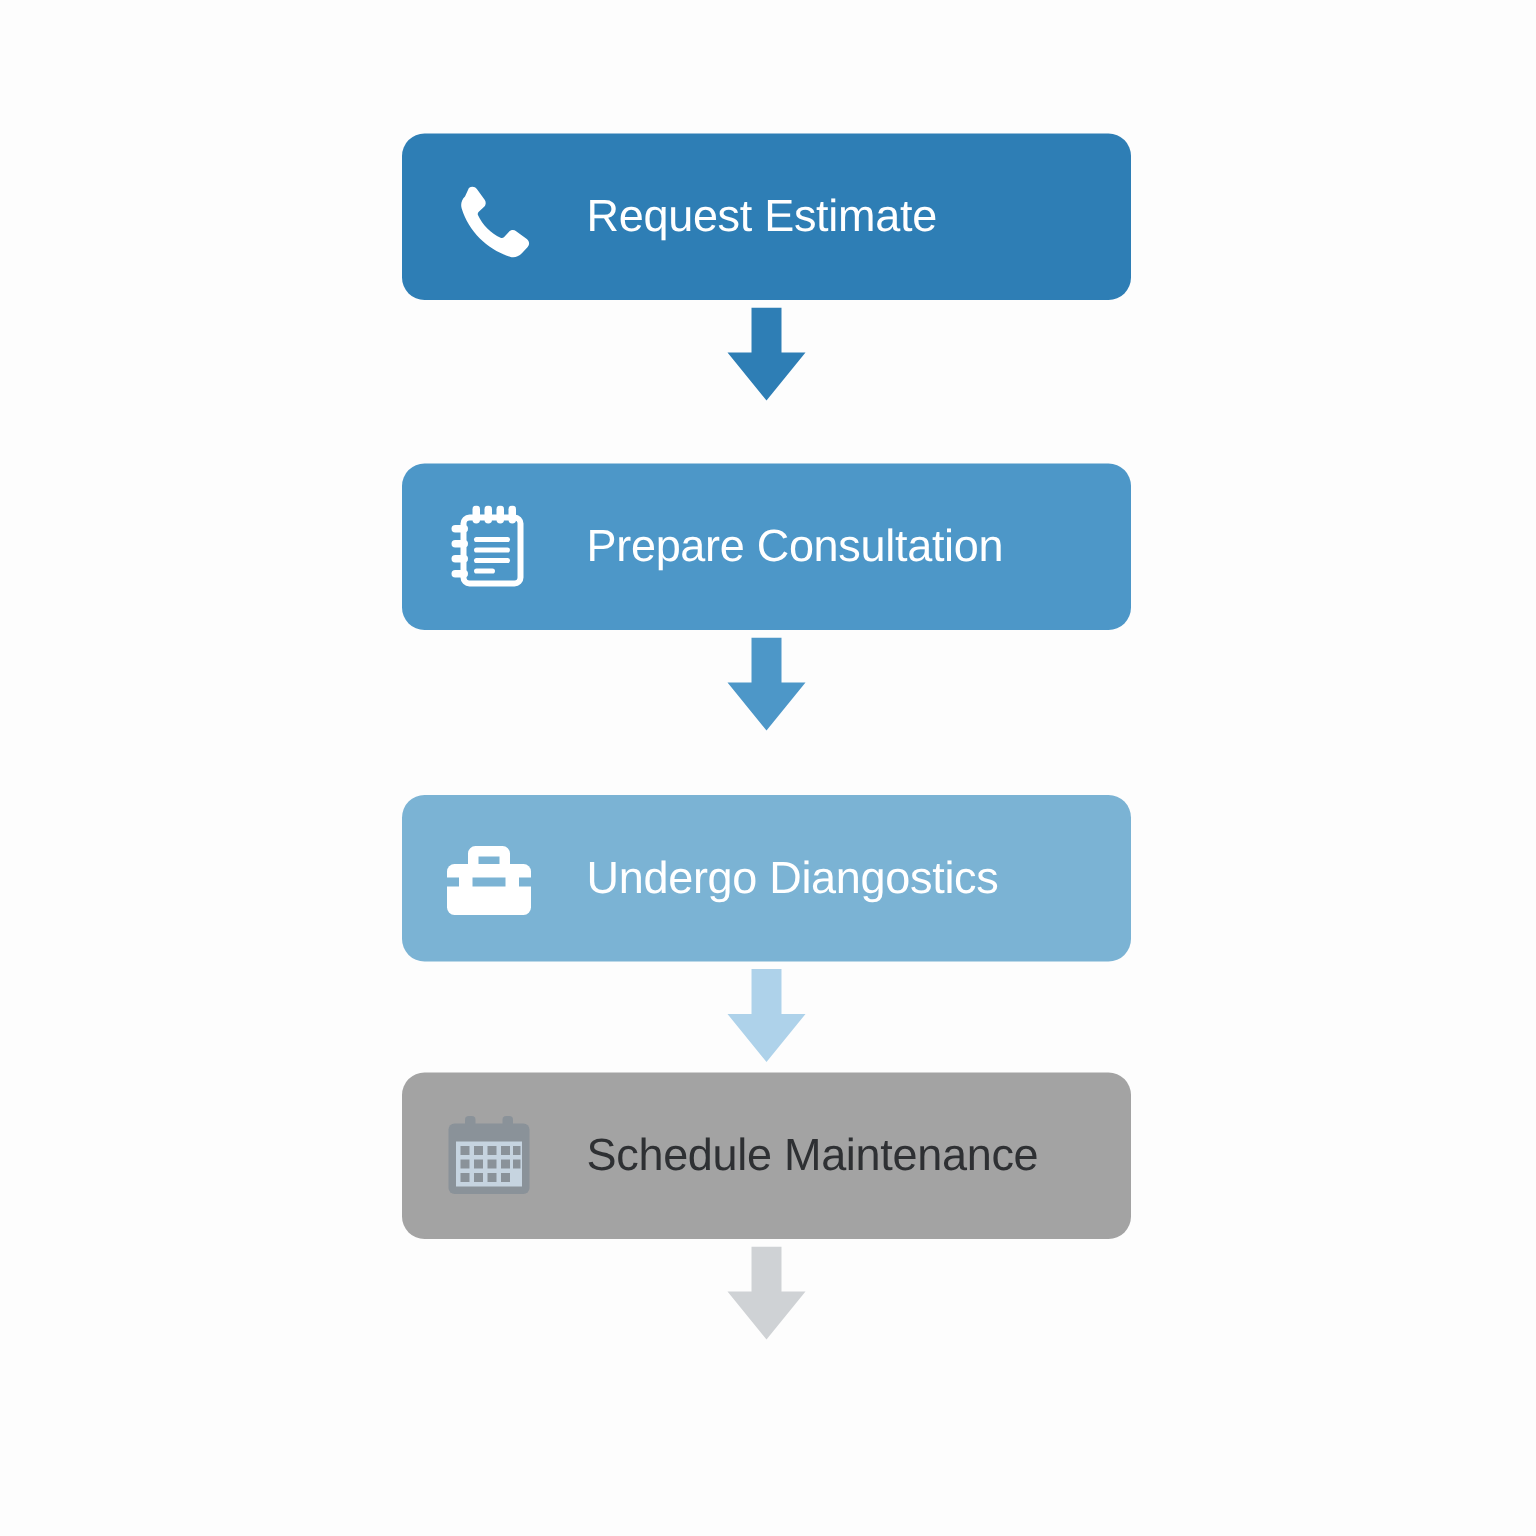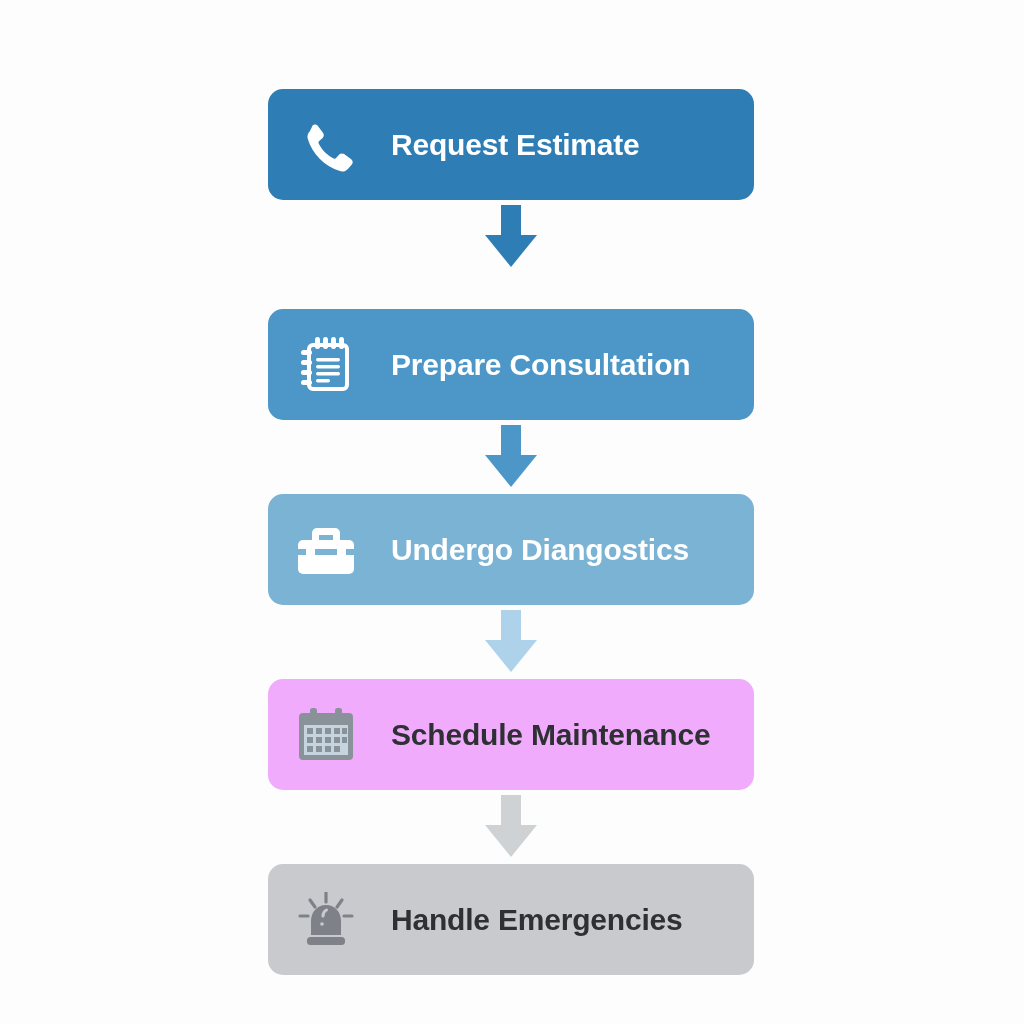--- a/index.html
+++ b/index.html
@@ -48,21 +48,21 @@
     align-items: center;
     justify-content: center;
   }
   .step-icon svg {
     display: block;
   }
 
   .step-label {
     margin-left: 34px;
     font-size: 30px;
-    font-weight: bold;
+    font-weight: normal;
     letter-spacing: -0.2px;
     white-space: nowrap;
   }
 
   
   .arrow-wrap {
     width: 486px;
     height: 74px;
     display: flex;
     align-items: center;
@@ -113,40 +113,40 @@
       </span>
       <span class="step-label" style="color: rgb(255, 255, 255);">Prepare Consultation</span>
     </div>
 
     <div class="arrow-wrap">
       <svg width="68" height="64" viewBox="0 0 68 64">
         <path d="M24 0 L44 0 L44 30 L60 30 L34 62 L8 30 L24 30 Z" fill="#4d97c8"></path>
       </svg>
     </div>
 
-    <div class="step-box" style="background: rgb(123, 179, 212);">
+    <div class="step-box" style="background: rgb(123, 179, 212); margin-top: 36px;">
       <span class="step-icon">
         <svg width="58" height="50" viewBox="0 0 58 50">
           <path d="M20 3 h18 a5 5 0 0 1 5 5 v7 h-7 v-5 h-14 v5 h-7 v-7 a5 5 0 0 1 5 -5 z" fill="#ffffff"></path>
           <rect x="1" y="15" width="56" height="34" rx="5" fill="#ffffff"></rect>
           <rect x="1" y="24" width="56" height="6" fill="#7bb3d4"></rect>
           <rect x="9" y="21" width="9" height="12" rx="2" fill="#ffffff"></rect>
           <rect x="40" y="21" width="9" height="12" rx="2" fill="#ffffff"></rect>
         </svg>
       </span>
       <span class="step-label" style="color: rgb(255, 255, 255);">Undergo Diangostics</span>
     </div>
 
     <div class="arrow-wrap">
       <svg width="68" height="64" viewBox="0 0 68 64">
         <path d="M24 0 L44 0 L44 30 L60 30 L34 62 L8 30 L24 30 Z" fill="#aed2ea"></path>
       </svg>
     </div>
 
-    <div class="step-box" style="background: #f0abfc;">
+    <div class="step-box" style="background: #a3a3a3;">
       <span class="step-icon">
         <svg width="56" height="54" viewBox="0 0 56 54">
           <rect x="12" y="0" width="7" height="11" rx="2.5" fill="#8a9299"></rect>
           <rect x="37" y="0" width="7" height="11" rx="2.5" fill="#8a9299"></rect>
           <rect x="1" y="5" width="54" height="47" rx="4" fill="#8a9299"></rect>
           <rect x="6" y="17" width="44" height="30" fill="#c6d4e0"></rect>
           <g fill="#8a9299">
             <rect x="9" y="20" width="6" height="6"></rect>
             <rect x="18" y="20" width="6" height="6"></rect>
             <rect x="27" y="20" width="6" height="6"></rect>
@@ -166,33 +166,15 @@
       </span>
       <span class="step-label" style="color: rgb(46, 48, 51);">Schedule Maintenance</span>
     </div>
 
     <div class="arrow-wrap">
       <svg width="68" height="64" viewBox="0 0 68 64">
         <path d="M24 0 L44 0 L44 30 L60 30 L34 62 L8 30 L24 30 Z" fill="#cfd2d5"></path>
       </svg>
     </div>
 
-    <div class="step-box" style="background: rgb(200, 202, 205);">
-      <span class="step-icon">
-        <svg width="58" height="56" viewBox="0 0 58 56">
-          <g stroke="#7e8288" stroke-width="3.2" stroke-linecap="round">
-            <line x1="29" y1="1" x2="29" y2="10"></line>
-            <line x1="13" y1="8" x2="18" y2="15"></line>
-            <line x1="45" y1="8" x2="40" y2="15"></line>
-            <line x1="3" y1="24" x2="11" y2="24"></line>
-            <line x1="55" y1="24" x2="47" y2="24"></line>
-          </g>
-          <path d="M29 13 c9 0 15 7 15 16 v14 h-30 v-14 c0-9 6-16 15-16 z" fill="#7e8288"></path>
-          <path d="M26 24 c0-3 1.5-5 3.5-6" stroke="#c8cacd" stroke-width="3" fill="none" stroke-linecap="round"></path>
-          <circle cx="25" cy="32" r="1.8" fill="#c8cacd"></circle>
-          <rect x="10" y="45" width="38" height="8" rx="3.5" fill="#7e8288"></rect>
-        </svg>
-      </span>
-      <span class="step-label" style="color: rgb(46, 48, 51);">Handle Emergencies</span>
-    </div>
 
   </div>
 </div>
 
 </body></html>

